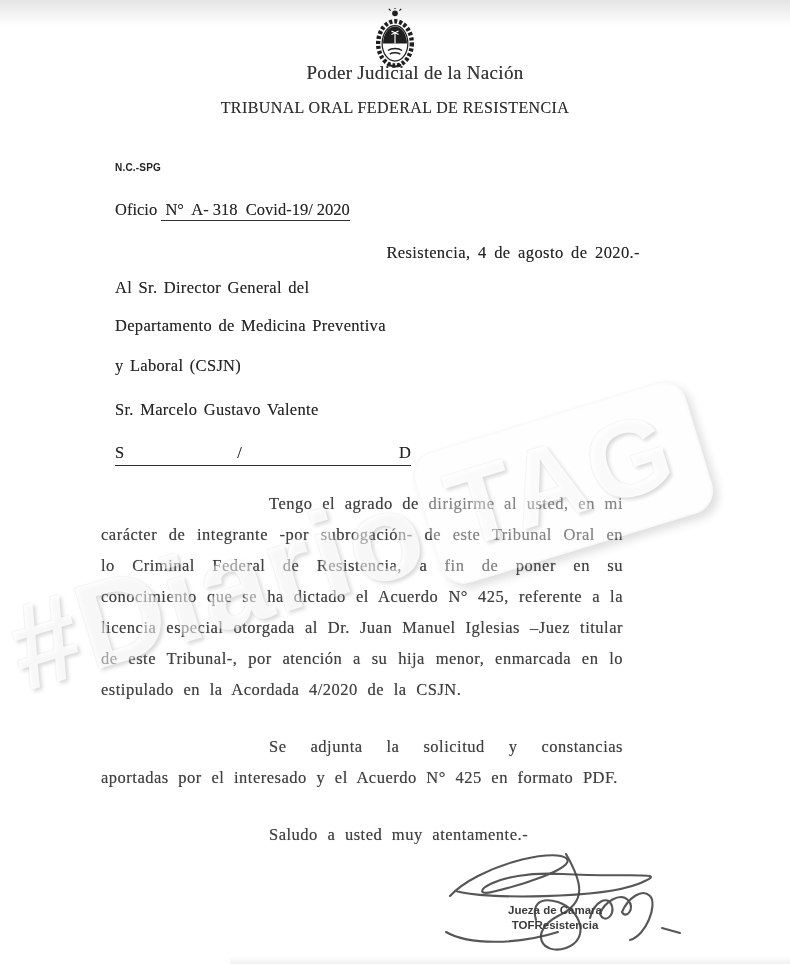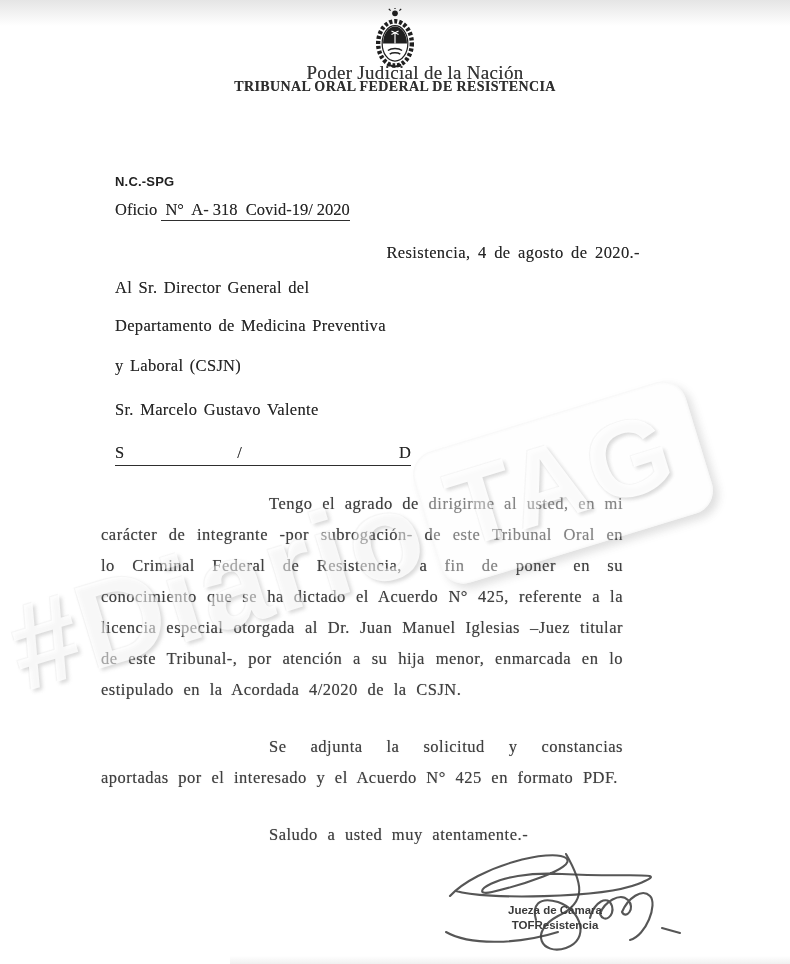--- a/index.html
+++ b/index.html
@@ -22,30 +22,30 @@
 
   
   .emblem{position:absolute;top:8px;left:50%;transform:translateX(-50%);}
   .court-title{
     position:absolute;top:62px;left:0;width:100%;text-align:center;
     font-size:19px;letter-spacing:0.3px;color:#333;
     text-shadow:0 0 0.6px rgba(50,50,50,.55);
     padding-left:20px;
   }
   .court-subtitle{
-    position:absolute;top:79px;left:0;width:100%;text-align:center;
-    font-size:14px;font-weight:bold;letter-spacing:0.4px;color:#2e2e2e;
+    position:absolute;top:99px;left:0;width:100%;text-align:center;
+    font-size:16px;font-weight:normal;letter-spacing:0.4px;color:#2e2e2e;
     text-shadow:0 0 0.5px rgba(50,50,50,.5);
   }
 
   
   .ref-code{
-    position:absolute;top:174px;left:115px;
+    position:absolute;top:162px;left:115px;
     font-family:"Liberation Sans", sans-serif;
-    font-size:13px;font-weight:bold;color:#222;letter-spacing:0.2px;
+    font-size:10px;font-weight:bold;color:#222;letter-spacing:0.2px;
   }
   .oficio{
     position:absolute;top:200px;left:115px;
     font-size:16.5px;white-space:pre;color:#262626;
     text-shadow:0 0 0.6px rgba(40,40,40,.5);
   }
   .oficio .num{
     border-bottom:1.6px solid #2e2e2e;padding-bottom:1px;white-space:pre;
   }
   .dateline{

